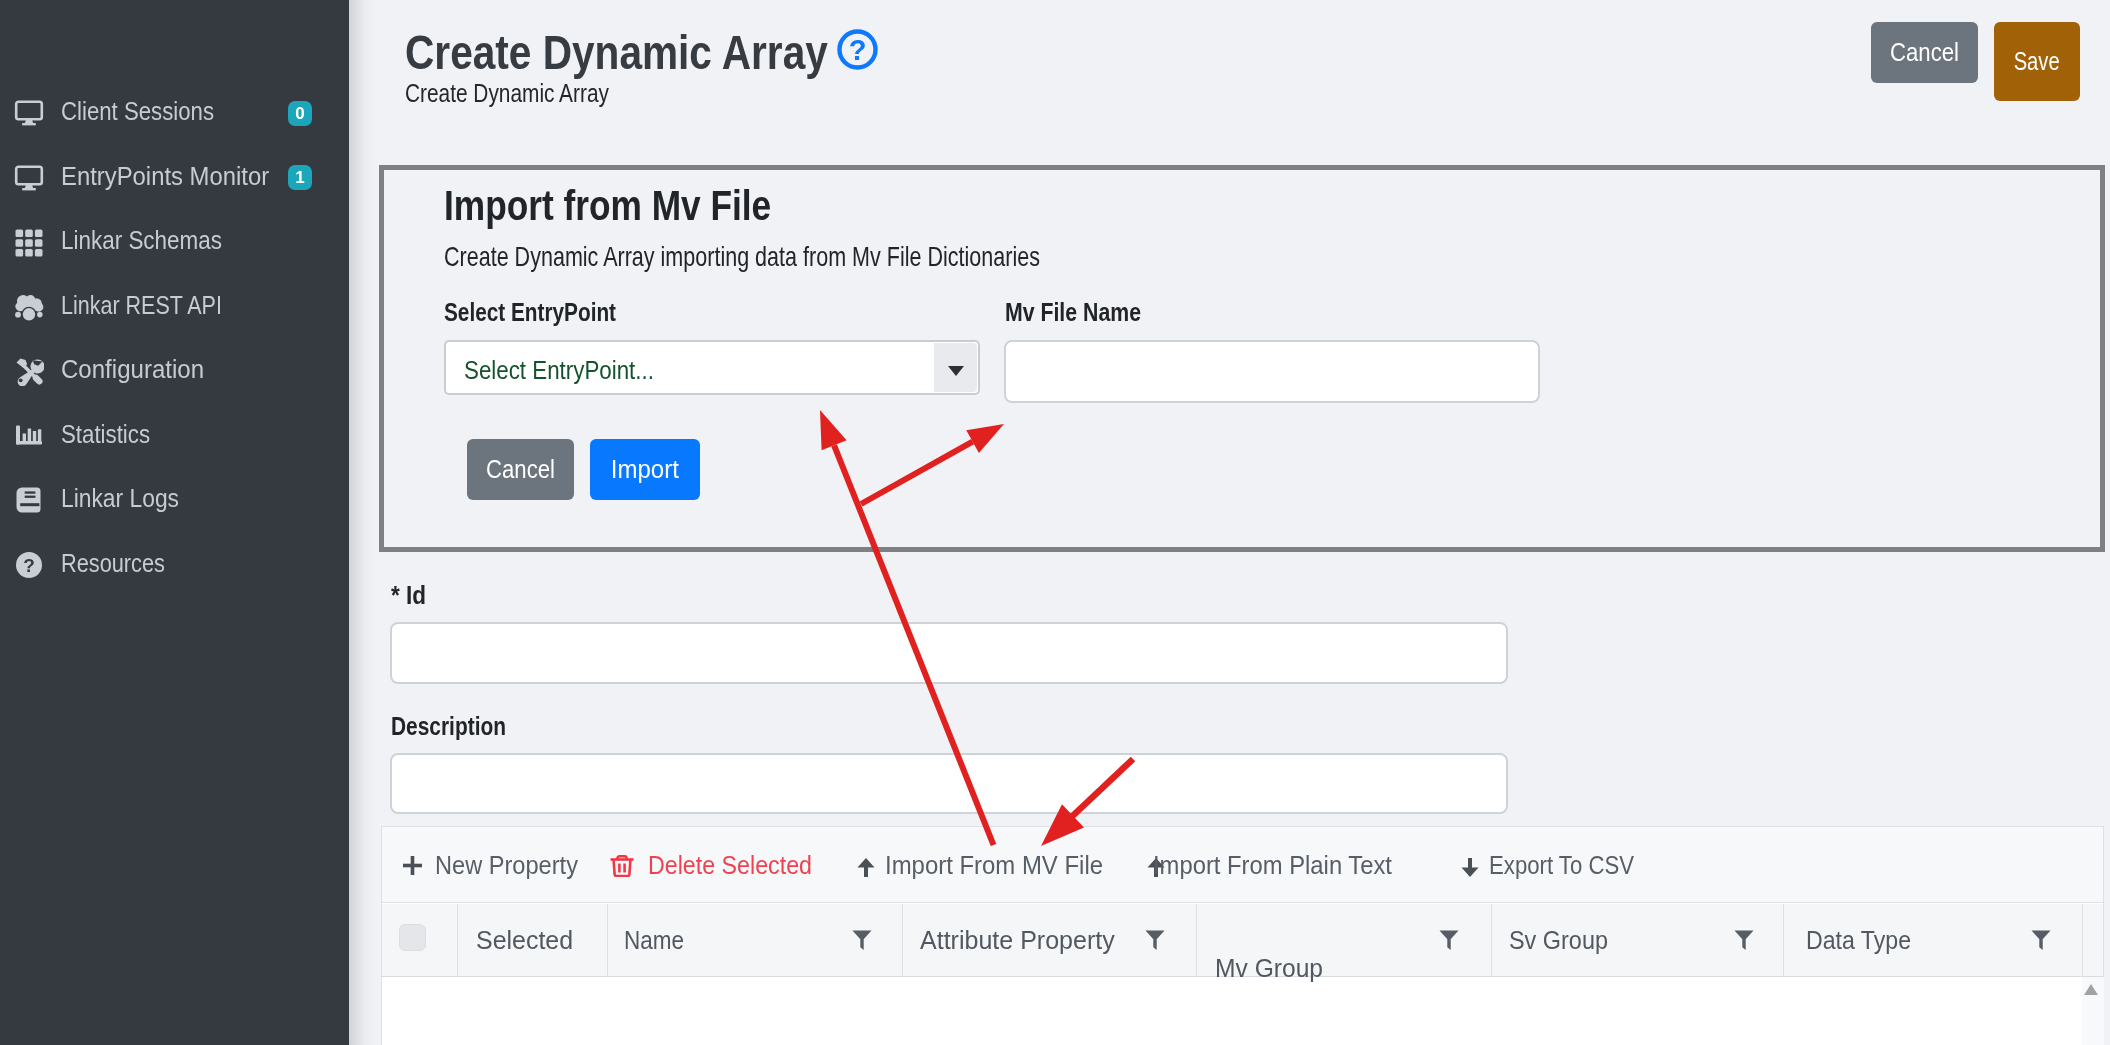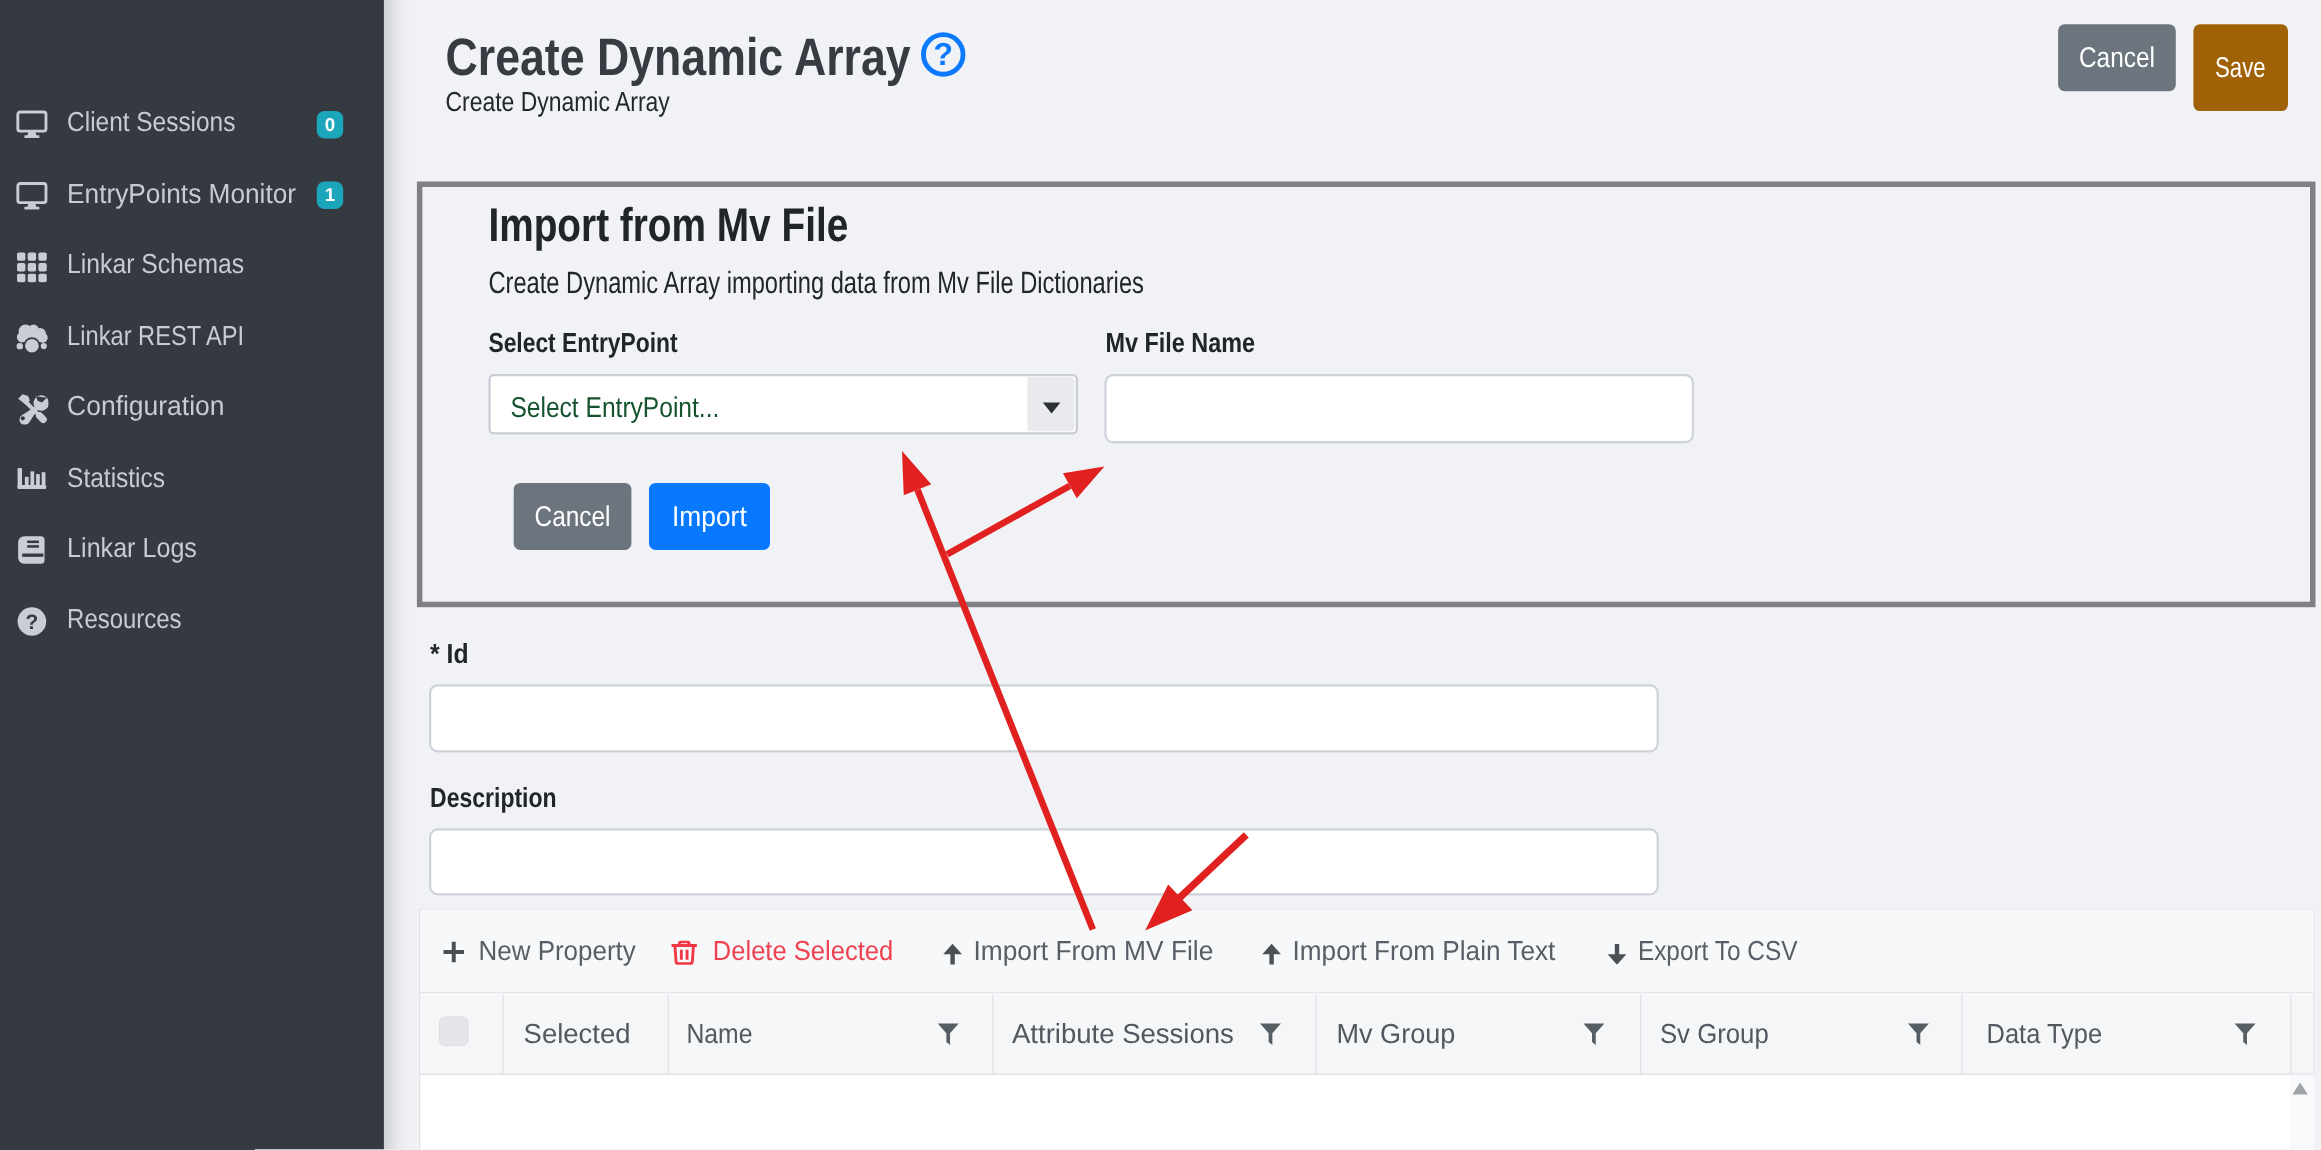--- a/index.html
+++ b/index.html
@@ -253,21 +253,21 @@
       </svg>
     <span class="tbi" style="left:503px;">
         <span class="t" id="tb3">Import From MV File</span>
       </span>
     <svg class="abs" style="left:765px; top:31px;" width="18" height="19" viewBox="0 0 18 19">
         <g fill="#4a5056">
           <polygon points="9,0 17.5,9.6 0.5,9.6"></polygon>
           <rect x="7" y="7" width="4" height="12"></rect>
         </g>
       </svg>
-    <span class="tbi" style="left:793px;">
+    <span class="tbi" style="left:771px;">
         <span class="t" id="tb4">Import From Plain Text</span>
       </span>
     <svg class="abs" style="left:1079px; top:31px;" width="18" height="19" viewBox="0 0 18 19">
         <g fill="#4a5056">
           <polygon points="9,19 17.5,9.4 0.5,9.4"></polygon>
           <rect x="7" y="0" width="4" height="12"></rect>
         </g>
       </svg>
     <span class="tbi" style="left:1107px;">
         <span class="t" id="tb5">Export To CSV</span>
@@ -281,27 +281,27 @@
       </span>
     <div class="vline" style="left:225px;"></div>
     <span class="hcell" style="left:242px;">
         <span class="t" id="hc2">Name</span>
       </span>
     <svg class="funnel" style="left:470px;" width="20" height="21" viewBox="0 0 20 21">
         <polygon fill="#565d64" points="0.5,0.5 19.5,0.5 11.7,9.3 11.7,20 8.3,17.2 8.3,9.3"></polygon>
       </svg>
     <div class="vline" style="left:520px;"></div>
     <span class="hcell" style="left:538px;">
-        <span class="t" id="hc3">Attribute Sessions</span>
+        <span class="t" id="hc3">Attribute Property</span>
       </span>
     <svg class="funnel" style="left:763px;" width="20" height="21" viewBox="0 0 20 21">
         <polygon fill="#565d64" points="0.5,0.5 19.5,0.5 11.7,9.3 11.7,20 8.3,17.2 8.3,9.3"></polygon>
       </svg>
     <div class="vline" style="left:814px;"></div>
-    <span class="hcell" style="left:833px;">
+    <span class="hcell" style="left:833px;margin-top:28px;">
         <span class="t" id="hc4">Mv Group</span>
       </span>
     <svg class="funnel" style="left:1057px;" width="20" height="21" viewBox="0 0 20 21">
         <polygon fill="#565d64" points="0.5,0.5 19.5,0.5 11.7,9.3 11.7,20 8.3,17.2 8.3,9.3"></polygon>
       </svg>
     <div class="vline" style="left:1109px;"></div>
     <span class="hcell" style="left:1127px;">
         <span class="t" id="hc5">Sv Group</span>
       </span>
     <svg class="funnel" style="left:1352px;" width="20" height="21" viewBox="0 0 20 21">

